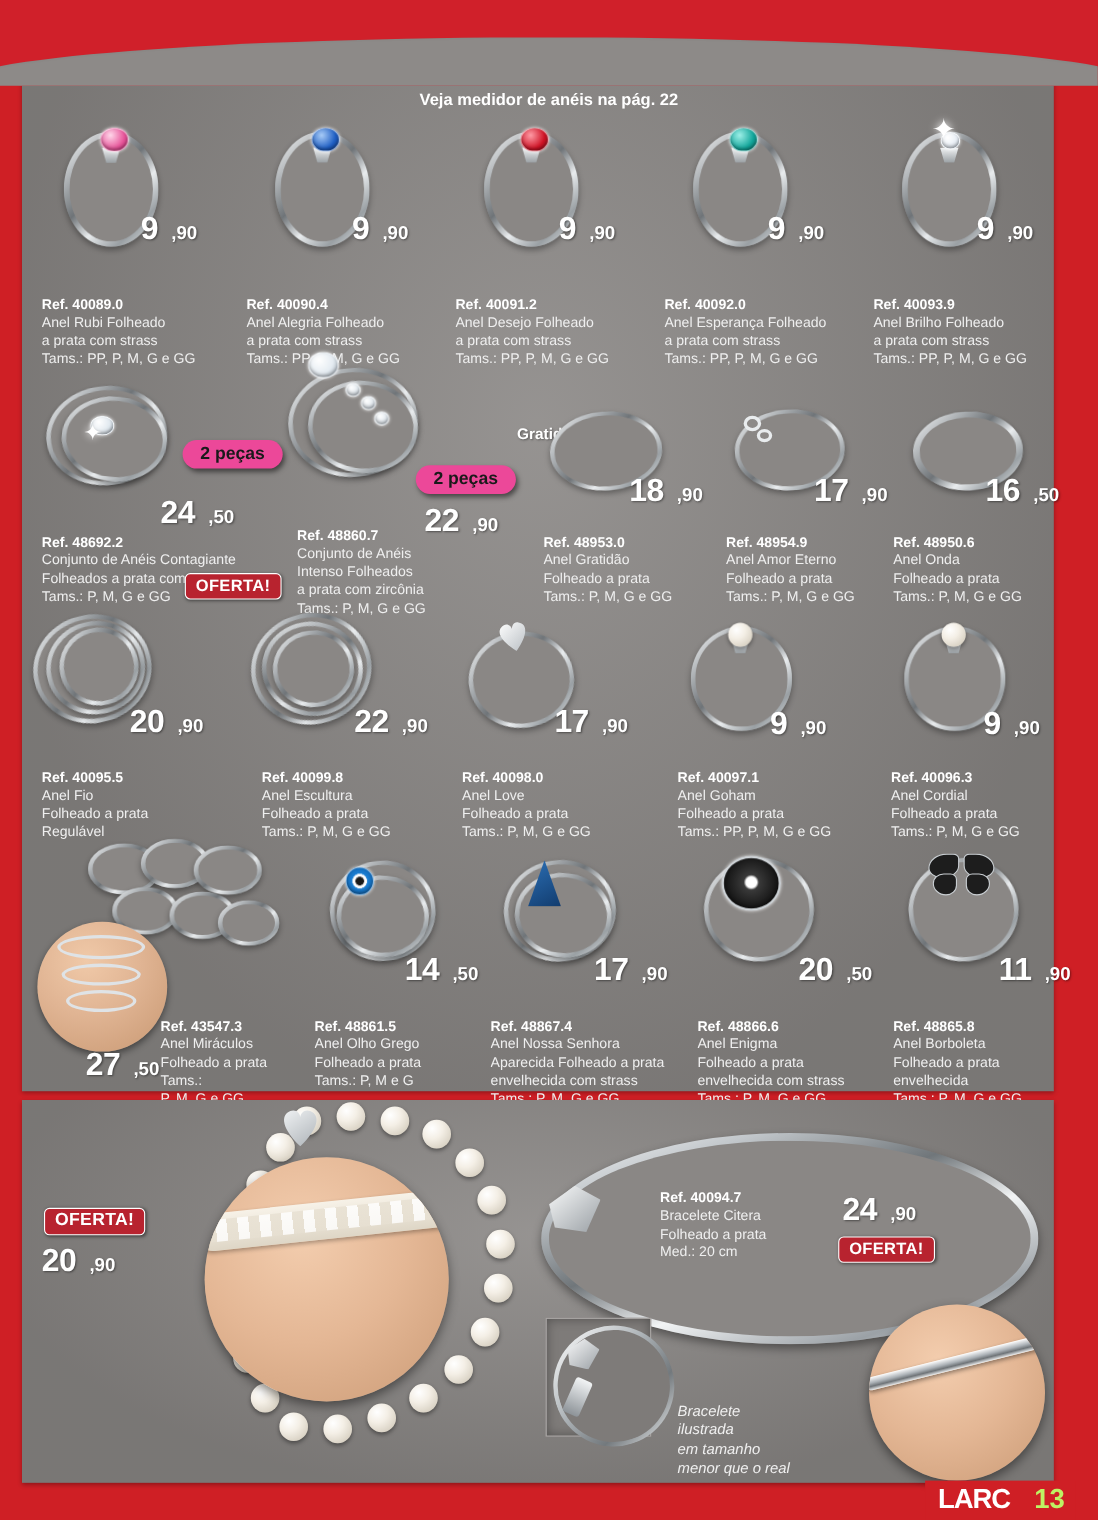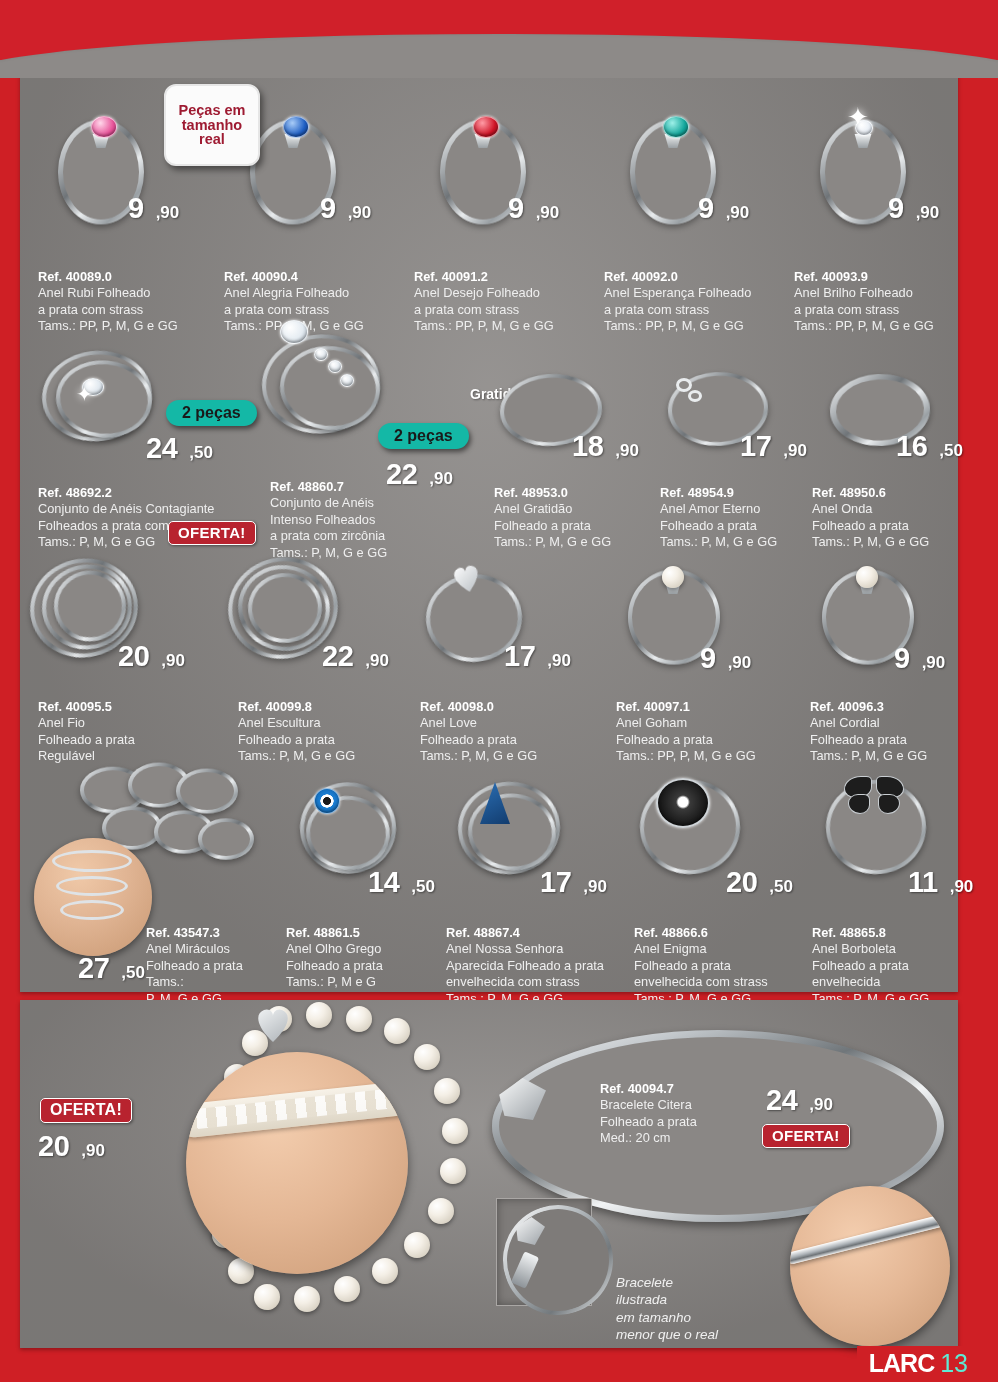--- a/index.html
+++ b/index.html
@@ -75,21 +75,21 @@
   .price .cents { font-size:17px;padding-left:12px; }
 
   
   .oferta {
     position:absolute; background:#b8232f; color:#fff; font-weight:bold;
     font-size:15px; padding:2px 9px 3px; border-radius:5px;
     border:1.5px solid #fff; box-shadow:1px 1px 3px rgba(0,0,0,.45);
     letter-spacing:.3px; white-space:nowrap;
   }
   .pecas2 {
-    position:absolute; background:#14b8a6; color:#1a1a1a; font-weight:bold;
+    position:absolute; background:#ec4899; color:#1a1a1a; font-weight:bold;
     font-size:16px; padding:4px 16px; border-radius:50%/50%;
     box-shadow:2px 3px 5px rgba(0,0,0,.5); white-space:nowrap;
     border-radius:50px;
   }
   .gratidao-lbl {
     position:absolute; color:#fff; font-weight:bold; font-size:14px; white-space:nowrap;
     text-shadow:1px 1px 2px rgba(0,0,0,.4);
   }
 
   
@@ -147,50 +147,47 @@
     position:absolute; color:#fff; font-weight:bold; font-size:16px; line-height:1.18; text-align:center;
     text-shadow:1px 1px 2px rgba(0,0,0,.4);
   }
   .ital-note {
     position:absolute; color:#f0f0f0; font-style:italic; font-size:13.5px; line-height:1.28;
     text-align:left; white-space:pre-line;
   }
   
   .larc {
     position:absolute; right:20px; bottom:0px; z-index:9;
-    display:flex; align-items:flex-end; gap:6px;
+    display:flex; align-items:flex-end; gap:22px;
     background:#cf1f25; padding:3px 10px 4px 12px;
   }
   .larc .l1 { color:#fff; font-size:25px; font-weight:bold; letter-spacing:-1px; }
-  .larc .l2 { color:#5eead4; font-size:25px; font-weight:normal; }
+  .larc .l2 { color:#bef264; font-size:25px; font-weight:bold; }
 </style>
 </head>
 <body>
 
 <div class="page">
 
   <div class="header-band">
     <div class="header-curve"></div>
   </div>
   <div class="header-text">
     <div class="hdr-line">
       <span class="card-icon"></span>
       <span class="hdr-a">Parcele suas compras em até 12x no cartão</span>
       <span class="hdr-b">www.hiropag.com.br</span>
       <span class="hdr-c">- Semijoias Folheadas a Prata</span>
     </div>
   </div>
 
   <div class="panel panel-rings"></div>
 
-
-  <div class="pecas-badge">Peças
-em
-tamanho
-real</div>
+  <div class="subtitle">Veja medidor de anéis na pág. 22</div>
+
 
   <div class="ring" style="left:58px;top:118px;width:86px;height:108px;">
     <div class="band"></div>
     <div class="prongs" style="left:32px;top:16px;"></div>
     <div class="gem" style="left:33px;top:-2px;width:26px;height:22px;background:radial-gradient(circle at 35% 30%,#ffd7ea,#e8569b 60%,#b8256d);"></div>
   </div>
   <div class="price" style="left:128px;top:192px;">
     <span class="int">9</span><span class="cents">,90</span>
   </div>
   <div class="ptext" style="left:38px;top:252px;width:180px;">
@@ -256,21 +253,21 @@
 Tams.: PP, P, M, G e GG</span>
   </div>
 
   <div class="ring" style="left:42px;top:348px;width:110px;height:96px;">
     <div class="band thin" style="transform:rotateX(20deg) rotate(-8deg);"></div>
     <div class="band thin" style="left:14px;top:10px;width:96px;height:82px;transform:rotateX(20deg) rotate(6deg);"></div>
     <div class="gem" style="left:40px;top:30px;width:22px;height:18px;background:radial-gradient(circle at 35% 30%,#ffffff,#dfe7ee 60%,#a9b4c0);"></div>
     <div class="sparkle" style="left:34px;top:36px;font-size:20px;">✦</div>
   </div>
   <div class="pecas2" style="left:166px;top:400px;">2 peças</div>
-  <div class="price" style="left:146px;top:432px;">
+  <div class="price" style="left:146px;top:450px;">
     <span class="int">24</span><span class="cents">,50</span>
   </div>
   <div class="ptext" style="left:38px;top:468px;width:225px;">
     <span class="pref">Ref. 48692.2</span><br><span>Conjunto de Anéis Contagiante
 Folheados a prata com strass
 Tams.: P, M, G e GG</span>
   </div>
   <div class="oferta" style="left:168px;top:521px;">OFERTA!</div>
 
   <div class="ring" style="left:262px;top:332px;width:118px;height:104px;">

